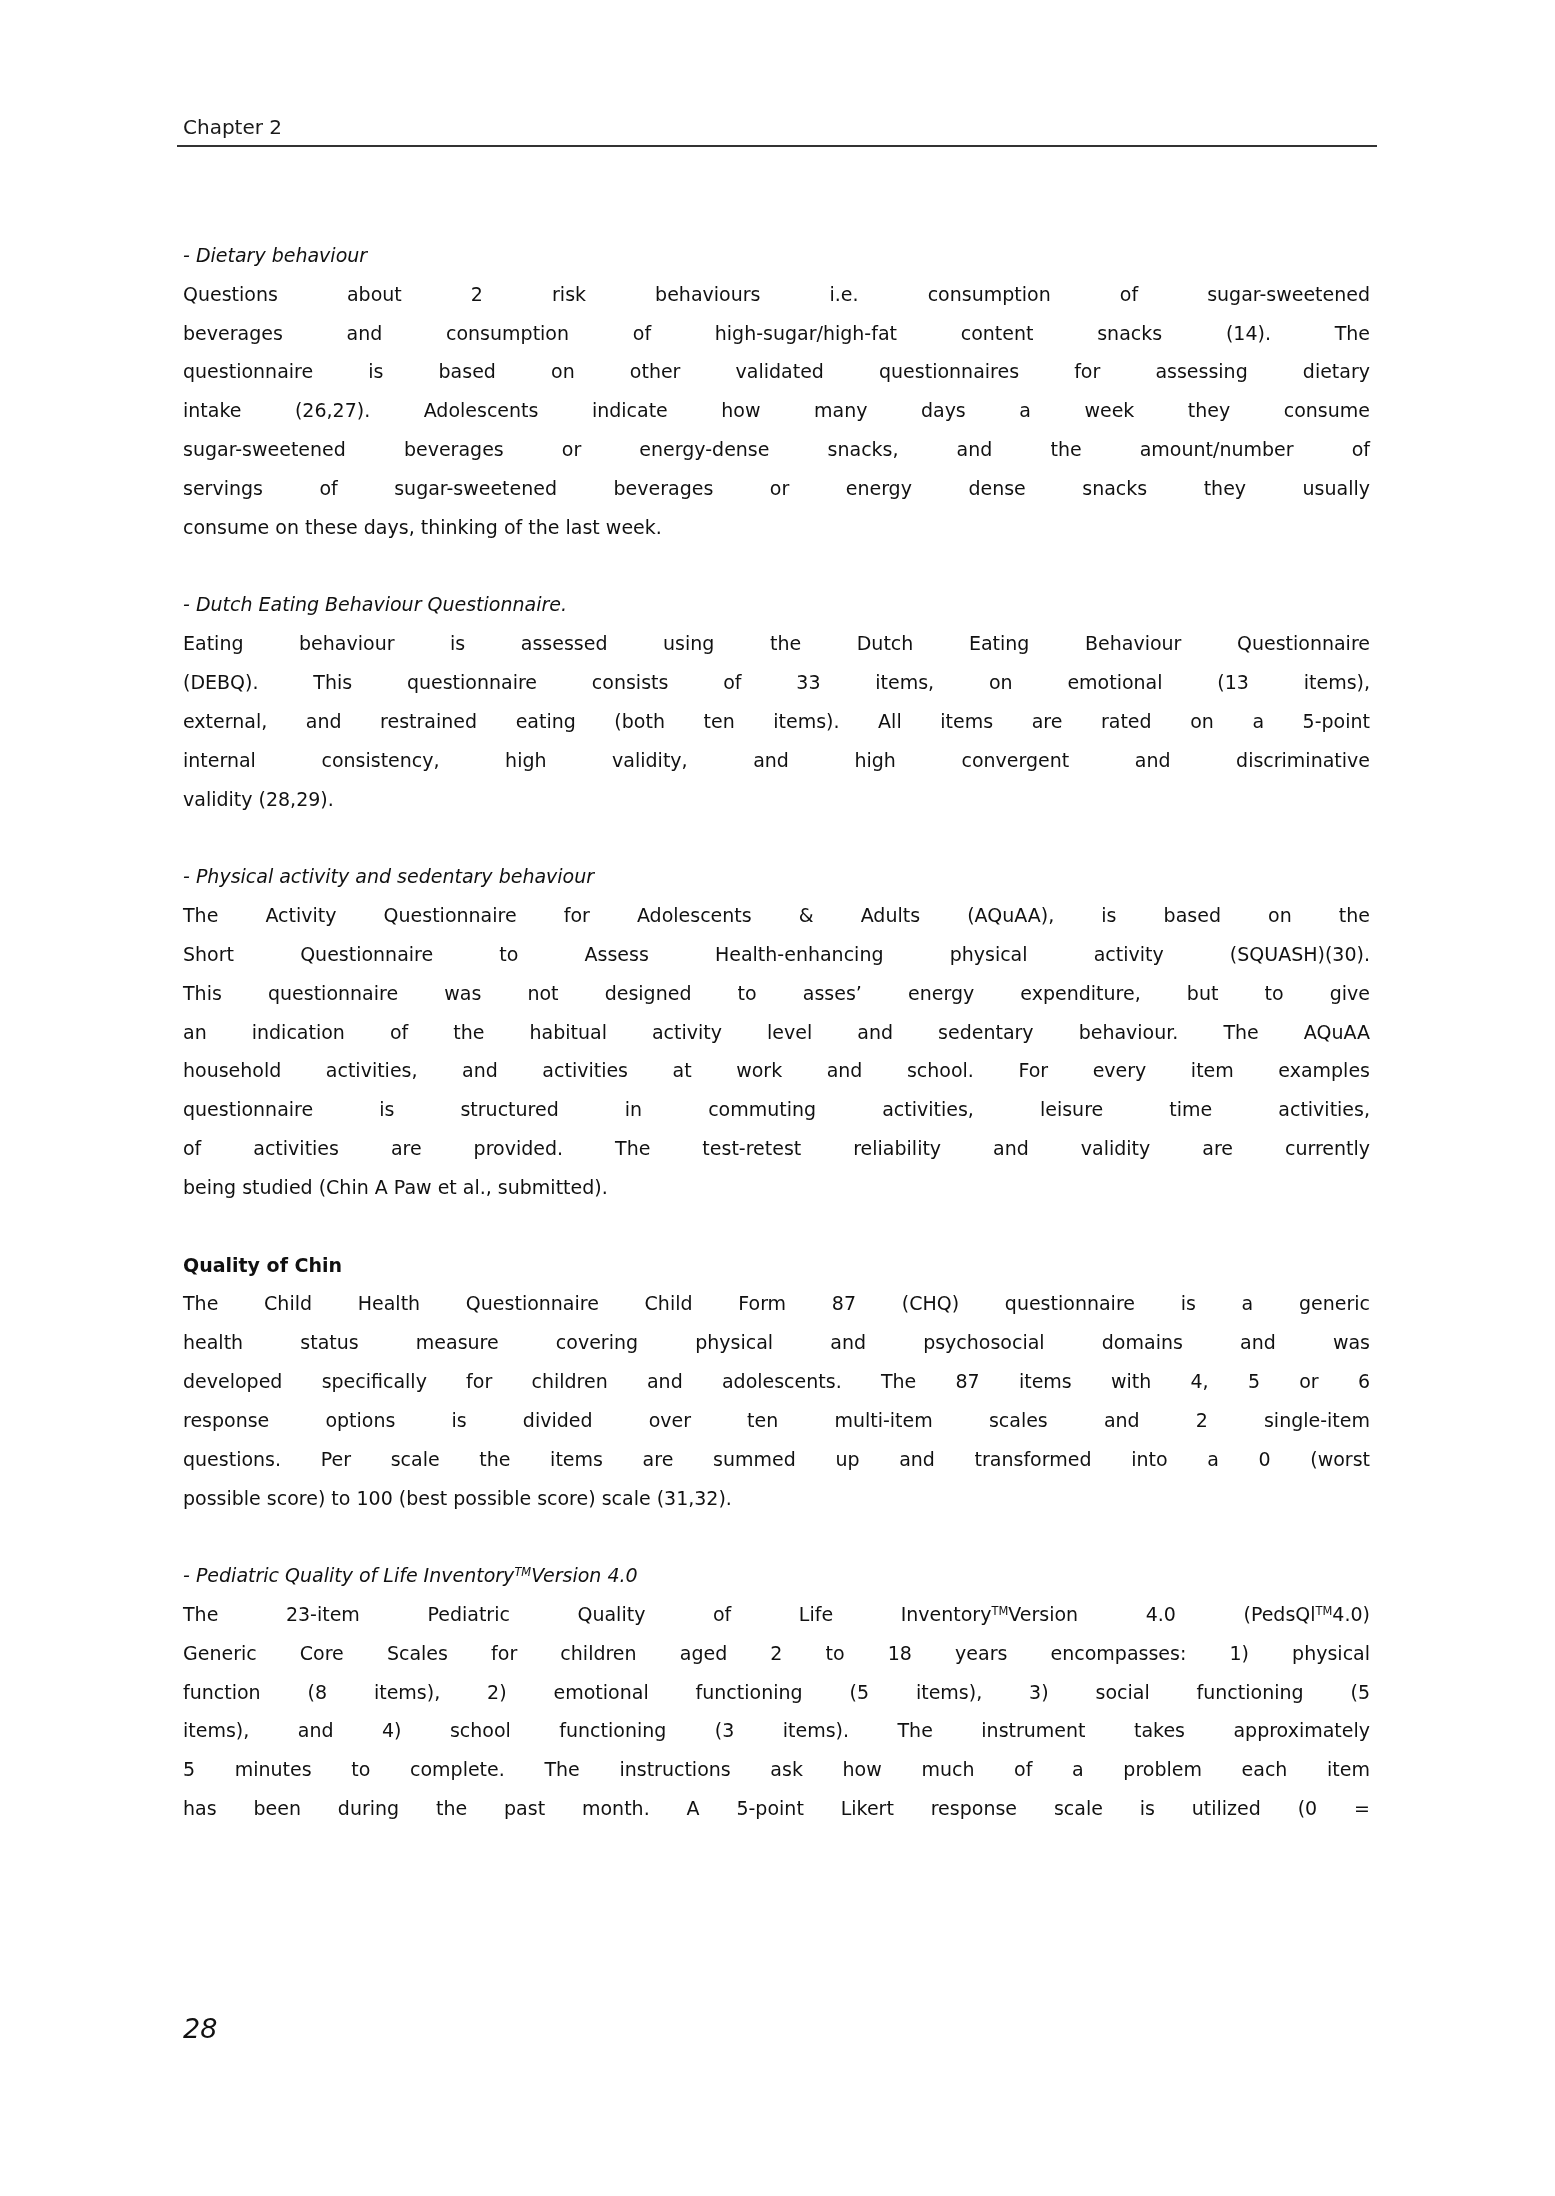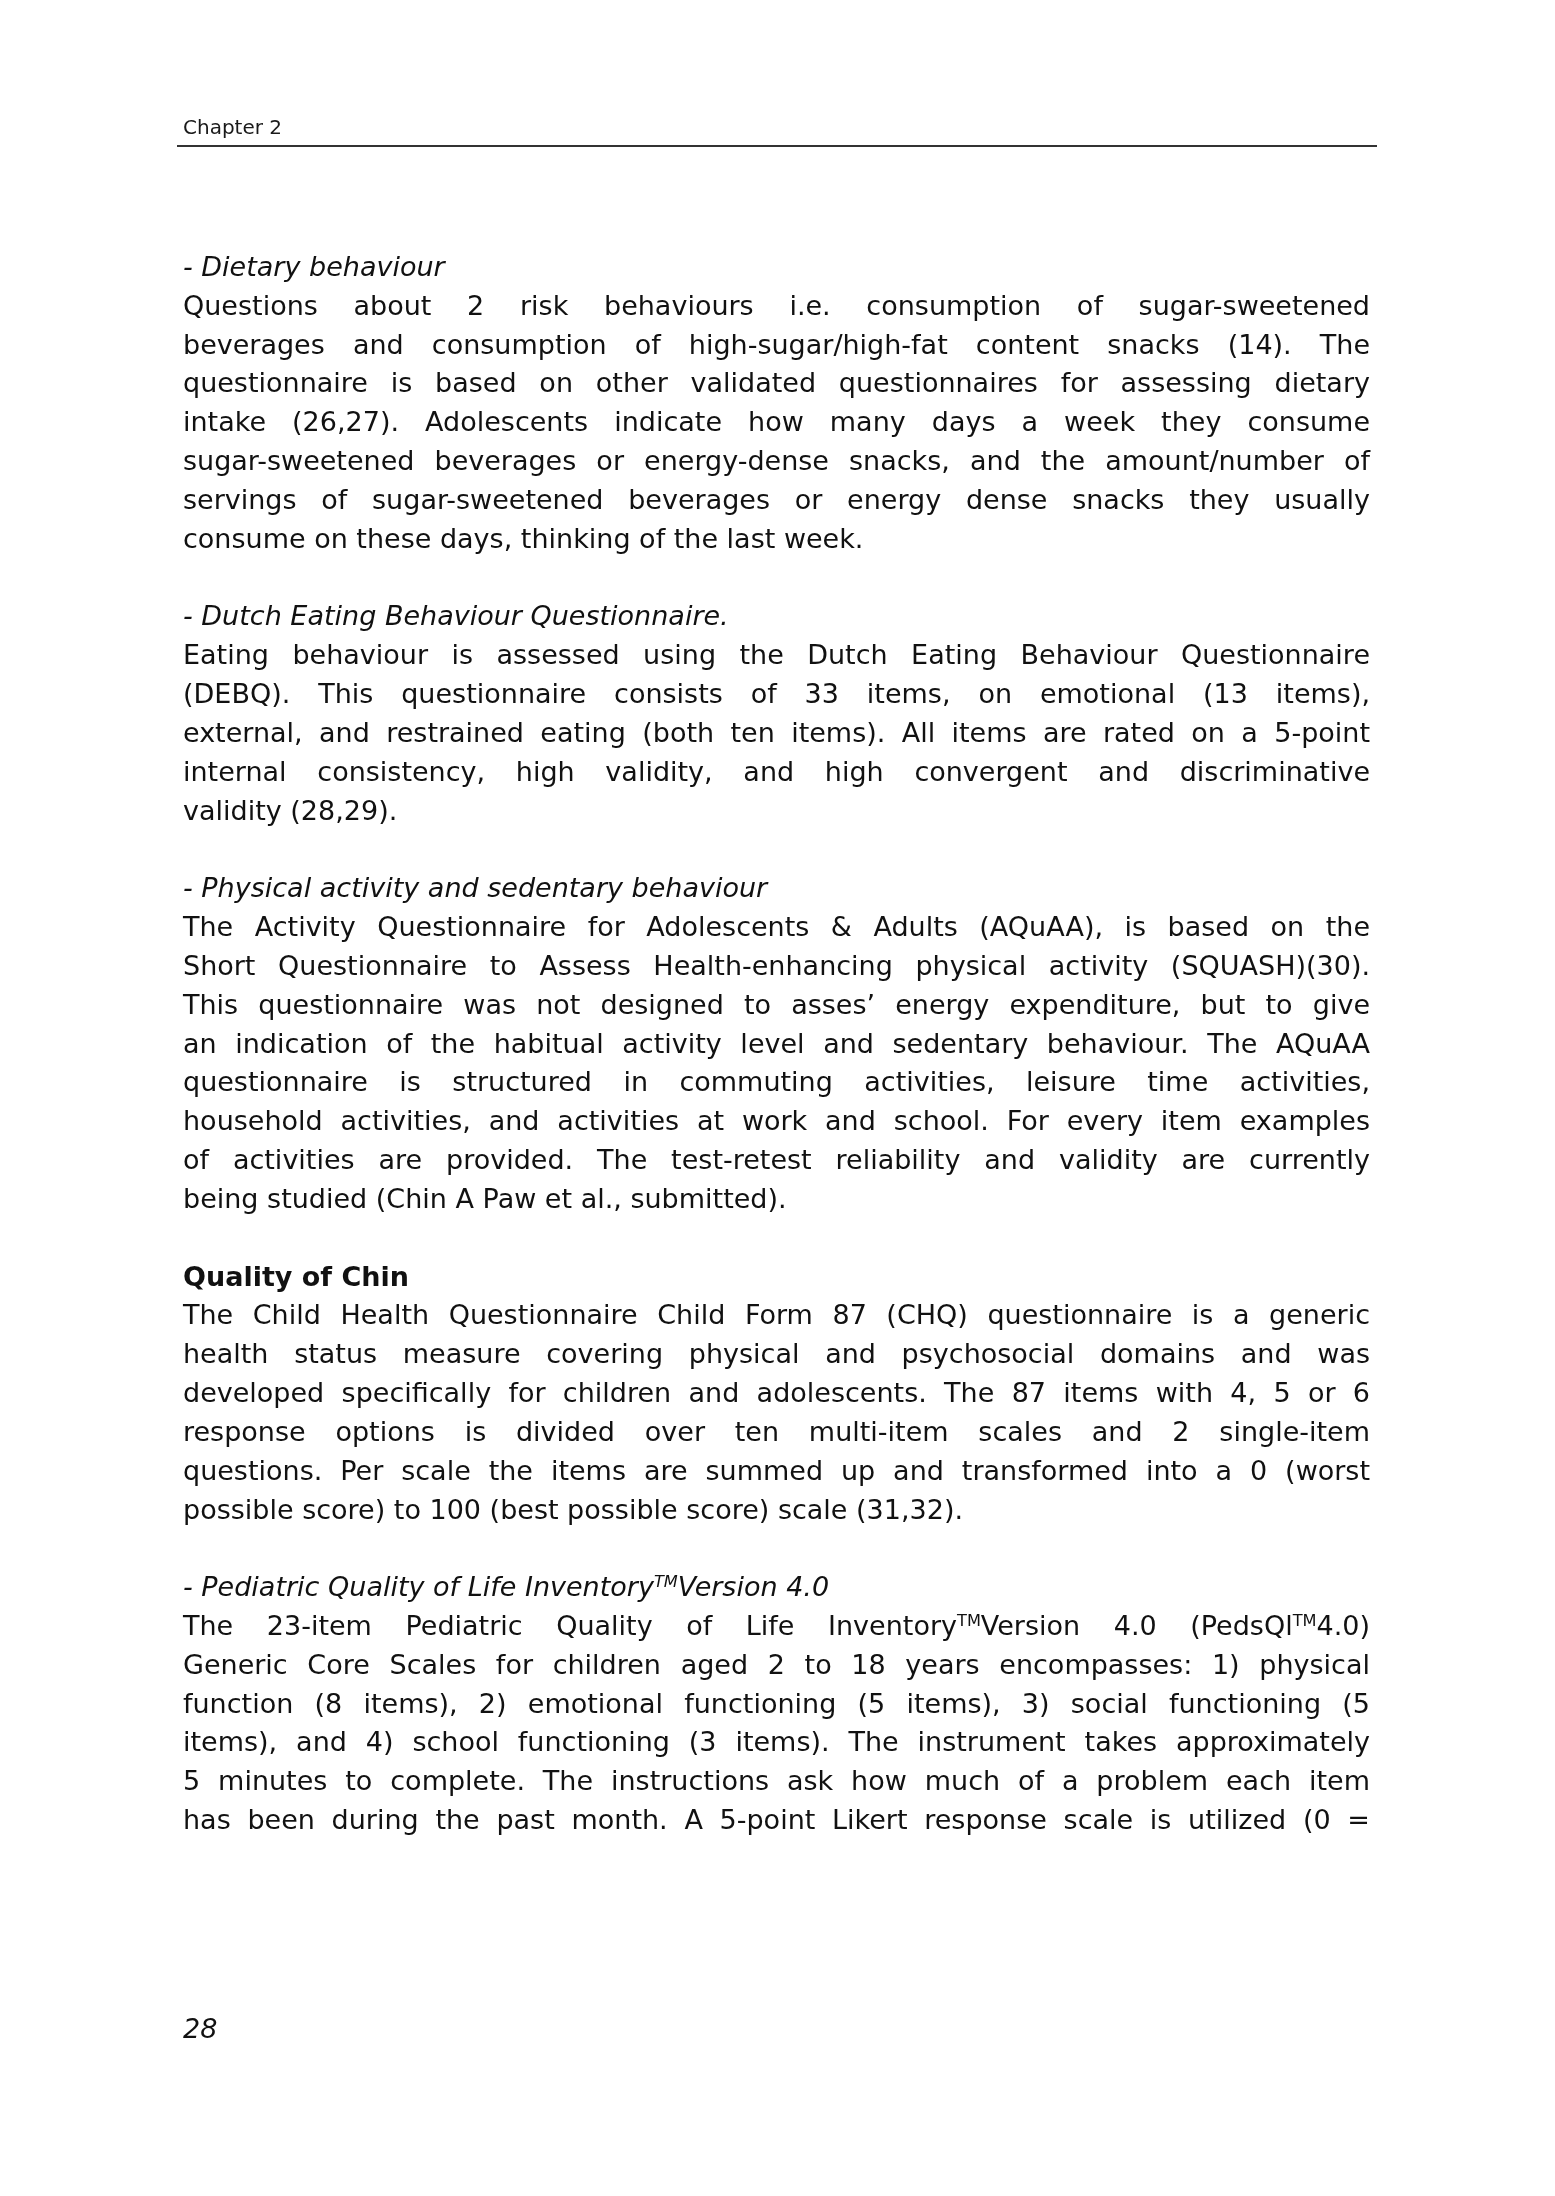--- a/index.html
+++ b/index.html
@@ -1,20 +1,20 @@
 <!DOCTYPE html>
 <html><head>
 <meta charset="utf-8">
 <style>
   html, body { margin: 0; padding: 0; background: #ffffff; }
   body { width: 1555px; height: 2196px; position: relative; overflow: hidden; }
   .page { position: absolute; left: 0; top: 0; width: 1555px; height: 1768px; background: #fff; color: #111; font-family: "DejaVu Sans", sans-serif; }
   .running-head { position: absolute; left: 183px; top: 113px; font-size: 20px; line-height: 28px; color: #1a1a1a; }
   .head-rule { position: absolute; left: 177px; top: 145px; width: 1200px; height: 2px; background: #333; }
-  .body { position: absolute; left: 183px; top: 248px; width: 1187px; font-size: 27px; }
+  .body { position: absolute; left: 183px; top: 236px; width: 1187px; font-size: 19px; }
   .ln { display: block; height: 38.83px; line-height: 38.83px; white-space: nowrap; overflow: visible; }
   .j { text-align: justify; text-align-last: justify; white-space: normal; }
   .l { text-align: left; }
   .it { font-style: italic; }
   .b { font-weight: bold; }
   sup { font-size: 0.6em; line-height: 0; vertical-align: 0.55em; }
   .pageno { position: absolute; left: 183px; top: 2010px; font-size: 27px; line-height: 38px; color: #111; font-style: italic; }
 </style>
 </head>
 <body>
@@ -42,22 +42,22 @@
     <div class="ln j">external, and restrained eating (both ten items). All items are rated on a 5-point</div>
     <div class="ln j">internal consistency, high validity, and high convergent and discriminative</div>
     <div class="ln l">validity (28,29).</div>
     <div class="ln"></div>
 
     <div class="ln l it">- Physical activity and sedentary behaviour</div>
     <div class="ln j">The Activity Questionnaire for Adolescents &amp; Adults (AQuAA), is based on the</div>
     <div class="ln j">Short Questionnaire to Assess Health-enhancing physical activity (SQUASH)(30).</div>
     <div class="ln j">This questionnaire was not designed to asses’ energy expenditure, but to give</div>
     <div class="ln j">an indication of the habitual activity level and sedentary behaviour. The AQuAA</div>
+    <div class="ln j">household activities, and activities at work and school. For every item examples</div>
     <div class="ln j">questionnaire is structured in commuting activities, leisure time activities,</div>
-    <div class="ln j">household activities, and activities at work and school. For every item examples</div>
     <div class="ln j">of activities are provided. The test-retest reliability and validity are currently</div>
     <div class="ln l">being studied (Chin A Paw et al., submitted).</div>
     <div class="ln"></div>
 
     <div class="ln l b">Quality of Chin</div>
     <div class="ln j">The Child Health Questionnaire Child Form 87 (CHQ) questionnaire is a generic</div>
     <div class="ln j">health status measure covering physical and psychosocial domains and was</div>
     <div class="ln j">developed specifically for children and adolescents. The 87 items with 4, 5 or 6</div>
     <div class="ln j">response options is divided over ten multi-item scales and 2 single-item</div>
     <div class="ln j">questions. Per scale the items are summed up and transformed into a 0 (worst</div>

